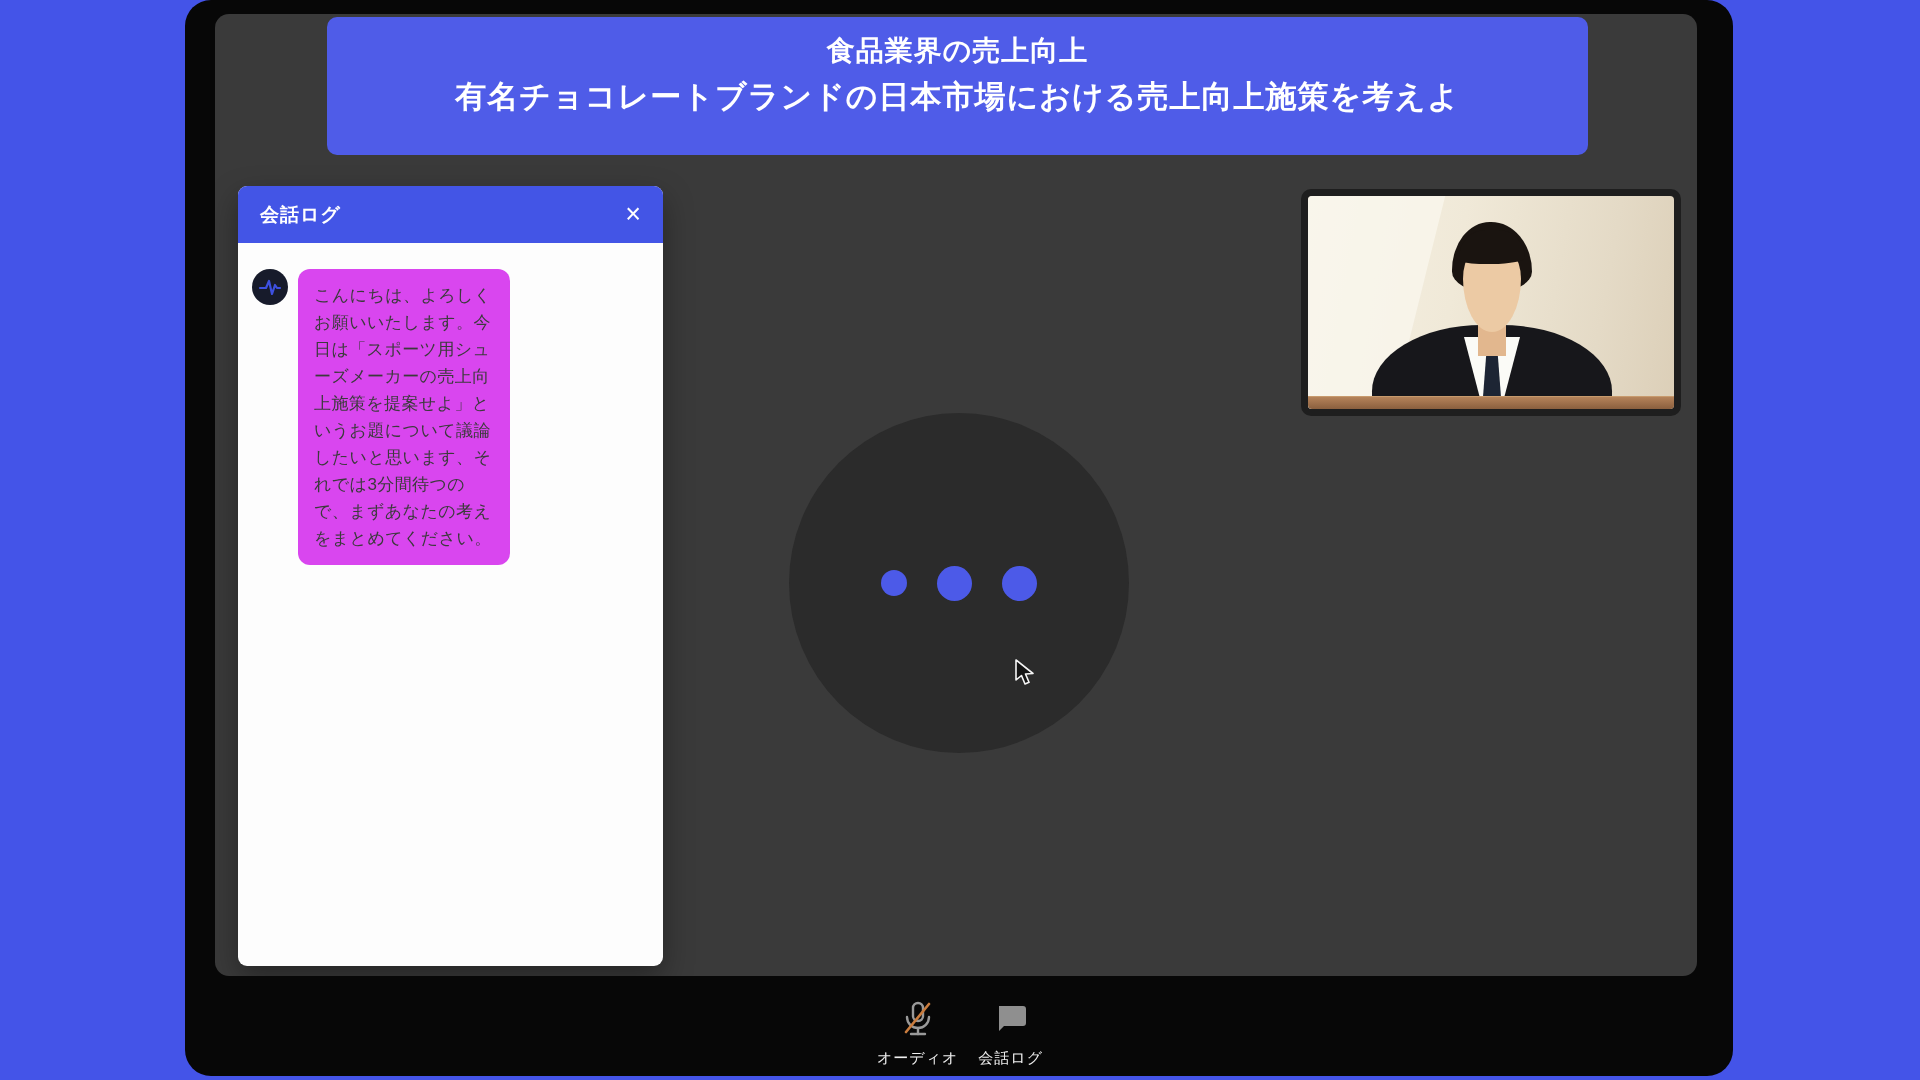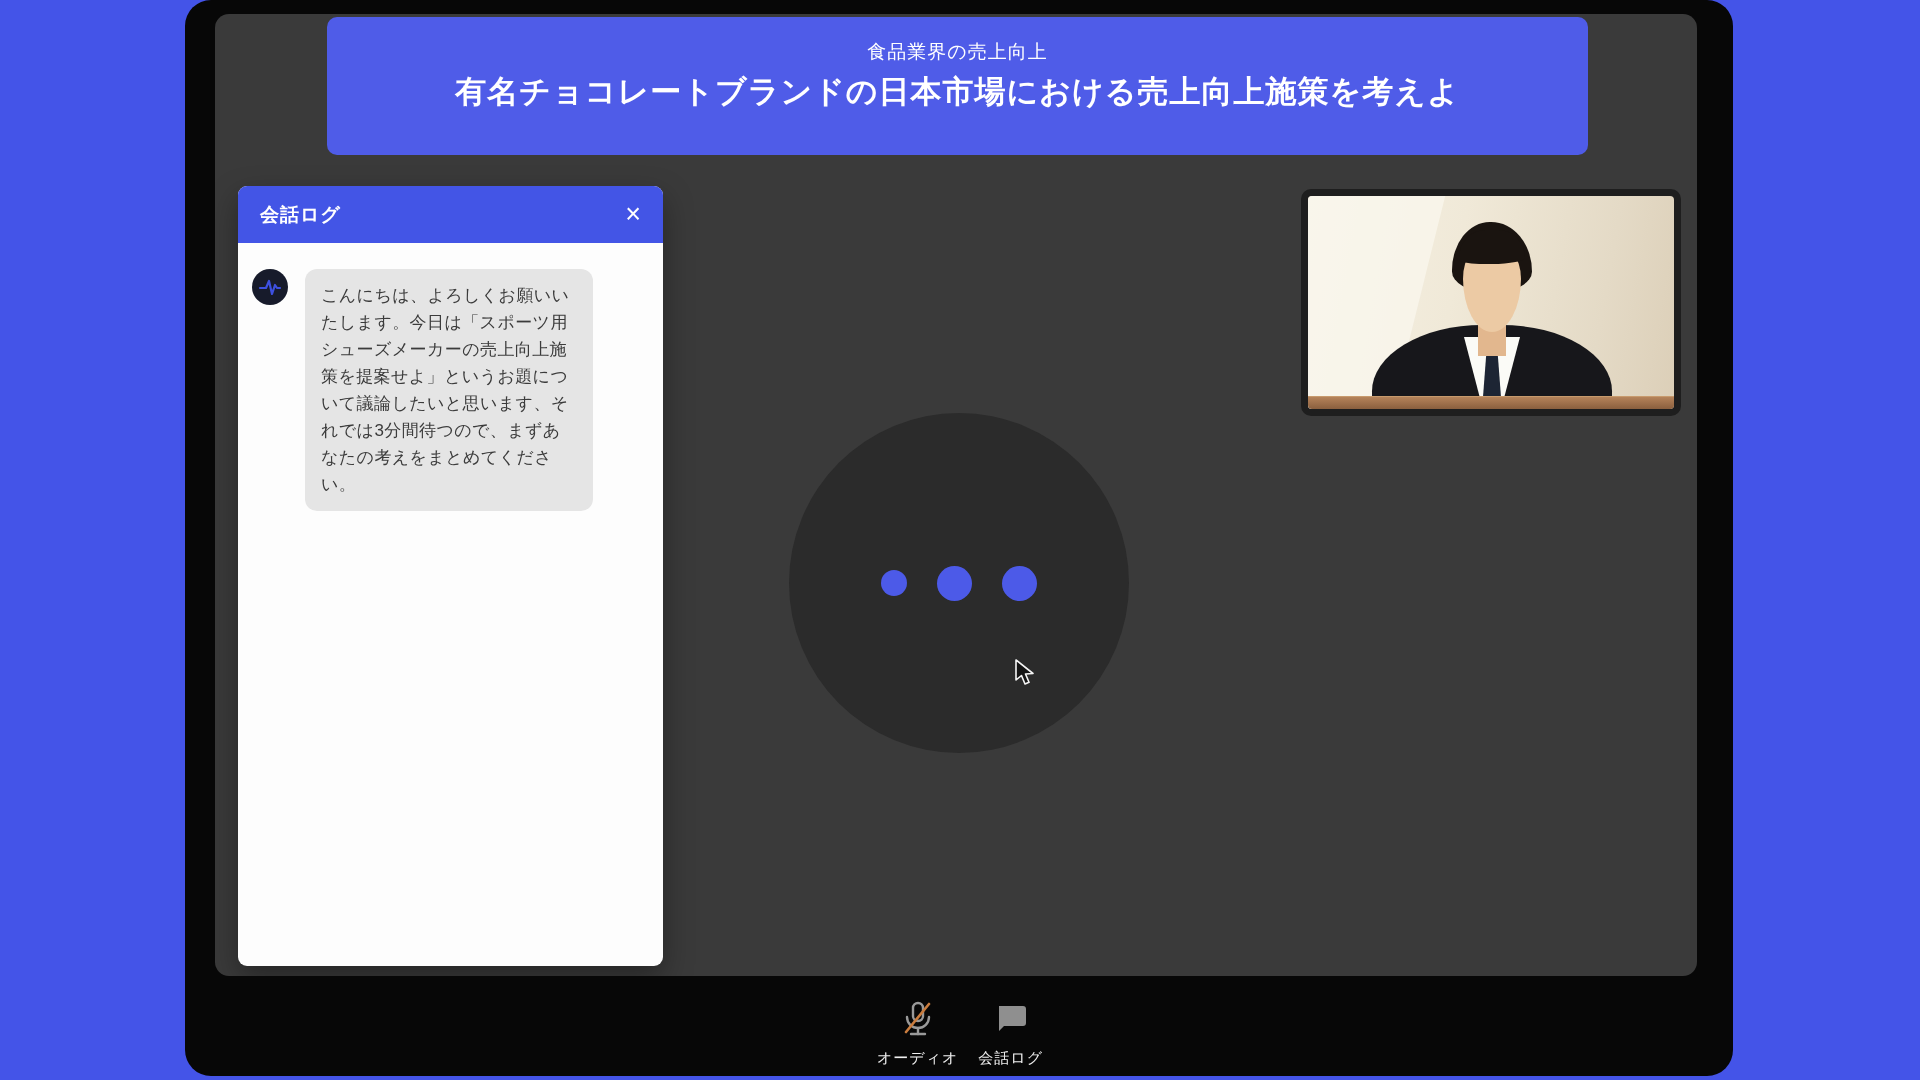--- a/index.html
+++ b/index.html
@@ -23,21 +23,21 @@
     background:var(--screen-bg,#3a3a3a);
     border-radius:14px; overflow:hidden;
   }
 
   
   .banner {
     position:absolute; left:112px; top:3px; width:1261px; height:138px;
     background:var(--banner-bg,#4f5ce8);
     border-radius:10px; text-align:center; color:#fff;
   }
-  .banner-subtitle { margin-top:22px; font-size:19px; font-weight:400; letter-spacing:1px; }
+  .banner-subtitle { margin-top:15px; font-size:28px; font-weight:700; letter-spacing:1px; }
   .banner-title   { margin-top:6px; font-size:31px; font-weight:700; letter-spacing:1px; }
 
   
   .chat-panel {
     position:absolute; left:23px; top:172px; width:425px; height:780px;
     background:#fdfdfd; border-radius:9px; overflow:hidden;
     box-shadow:0 12px 30px rgba(0,0,0,.35);
     display:flex; flex-direction:column;
   }
   .chat-header {
@@ -47,21 +47,21 @@
   }
   .chat-header-title { font-size:19px; font-weight:700; letter-spacing:1px; }
   .chat-close { font-size:27px; font-weight:400; line-height:1; cursor:pointer; }
   .chat-body { flex:1; padding:26px 14px; overflow:hidden; }
   .message-row { display:flex; align-items:flex-start; }
   .msg-avatar {
     width:36px; height:36px; border-radius:50%; flex:0 0 36px;
     background:#171b2b; display:flex; align-items:center; justify-content:center;
   }
   .msg-bubble {
-    margin-left:17px; width:288px; background:#e5e5e5; border-radius:12px;
+    margin-left:10px; width:212px; background:#d946ef; border-radius:12px;
     padding:13px 16px; font-size:17px; line-height:27px; letter-spacing:0.4px;
     color:#3b3b3b;
   }
 
   
   .video {
     position:absolute; left:1086px; top:175px; width:380px; height:227px;
     background:#1e1e1e; border-radius:10px; padding:7px;
   }
   .video-inner {

